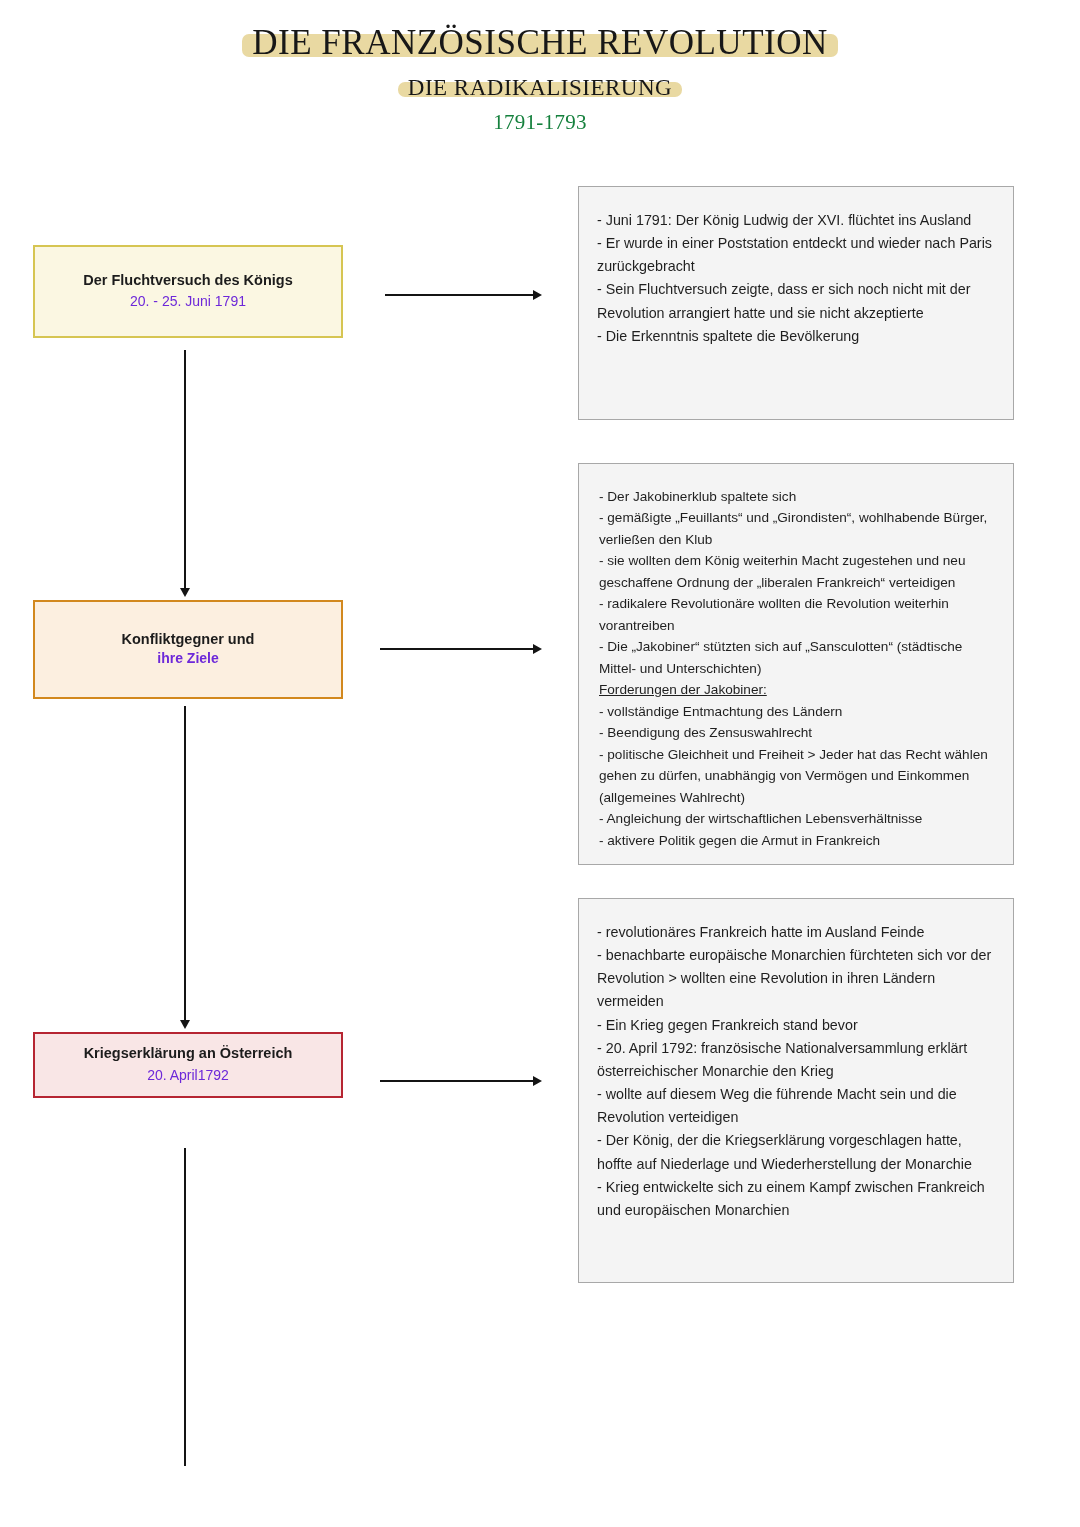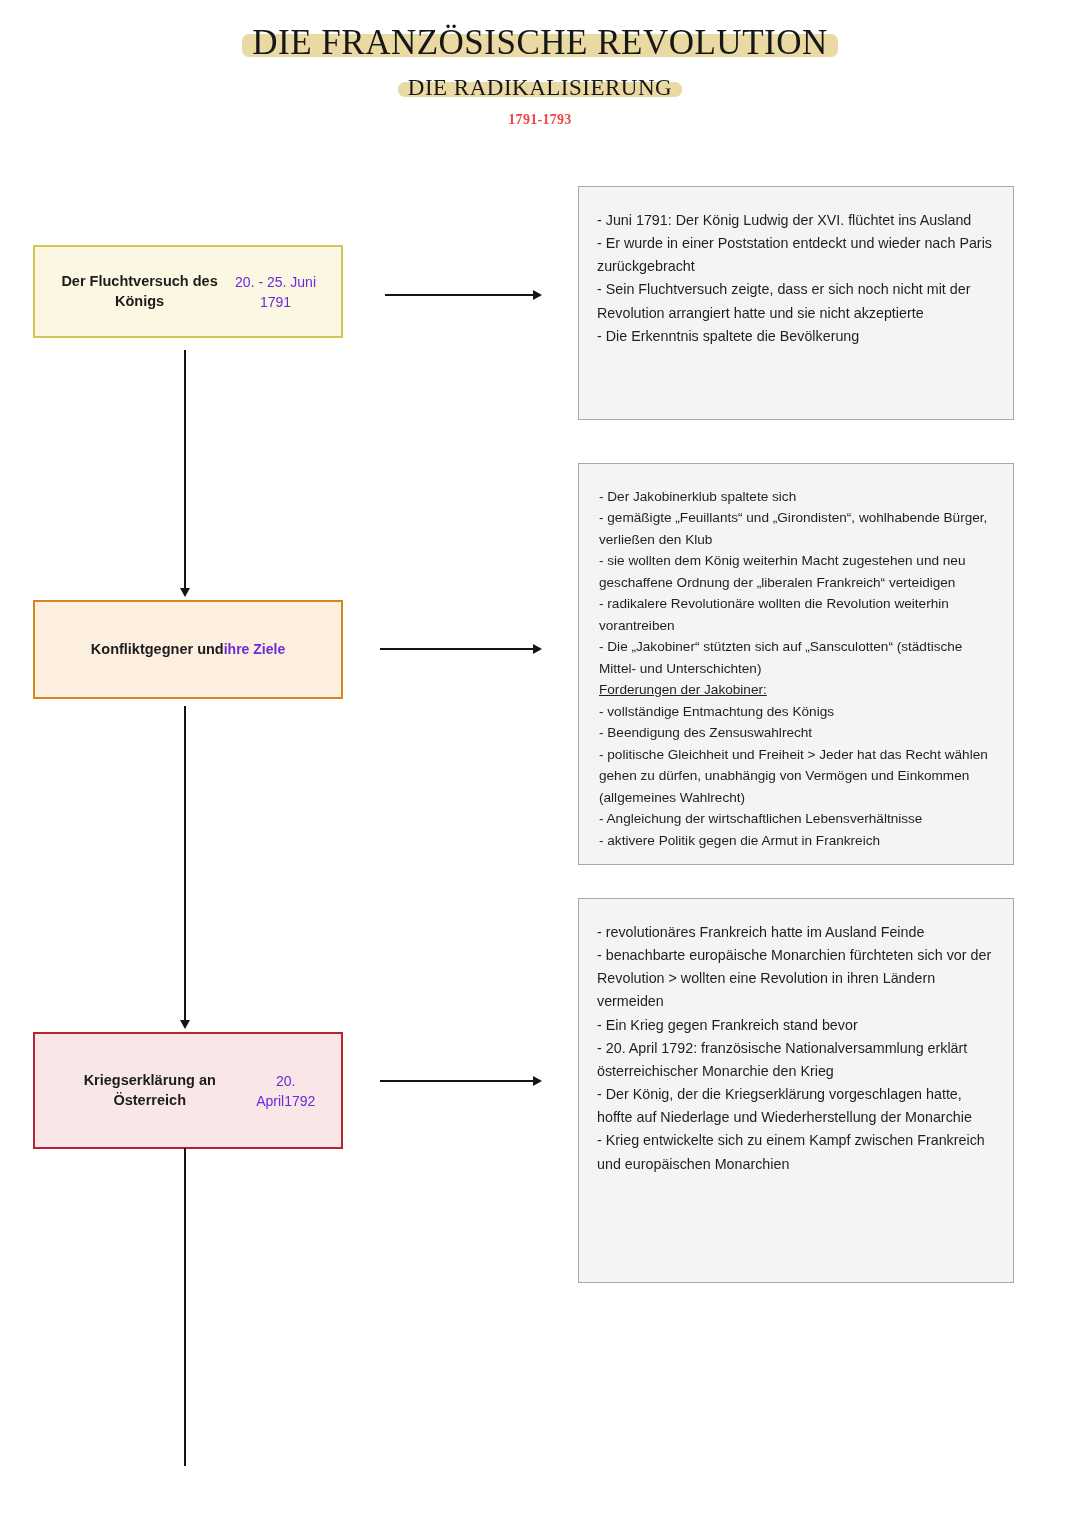--- a/index.html
+++ b/index.html
@@ -47,36 +47,36 @@
     position: relative;
     z-index: 1;
   }
   #title-main { top: 23px; }
   #title-main .hl { font-size: 35px; }
   #title-sub { top: 75px; }
   #title-sub .hl { font-size: 23px; }
   #title-years { top: 110px; }
   #title-years .plain {
     font-family: "Liberation Serif", serif;
-    font-weight: bold;
-    font-size: 14px;
-    color: #ef4444;
+    font-weight: normal;
+    font-size: 21px;
+    color: #15803d;
     letter-spacing: 0.3px;
   }
 
   
   .stage-box {
     position: absolute;
     left: 33px;
     width: 310px;
     box-sizing: border-box;
     border-width: 2px;
     border-style: solid;
     display: flex;
-    flex-direction: row;
+    flex-direction: column;
     align-items: center;
     justify-content: center;
     text-align: center;
     padding: 6px 17px;
   }
   .stage-title {
     font-size: 14.5px;
     font-weight: bold;
     color: #1c1c1c;
     line-height: 1.35;
@@ -85,21 +85,21 @@
     font-size: 14px;
     font-weight: normal;
     color: #6d28d9;
     line-height: 1.4;
     margin-top: 2px;
   }
   .stage-sub.bold { font-weight: bold; margin-top: 0; }
 
   #box-flucht   { top: 245px;  height: 93px;  background: #fbf7e2; border-color: #d6c552; }
   #box-konflikt { top: 600px;  height: 99px;  background: #fcefe0; border-color: #d2881e; }
-  #box-krieg    { top: 1032px; height: 117px;  background: #f9e6e6; border-color: #b62532; }
+  #box-krieg    { top: 1032px; height: 66px;  background: #f9e6e6; border-color: #b62532; }
 
   
   .panel {
     position: absolute;
     left: 578px;
     width: 436px;
     box-sizing: border-box;
     background: #f4f4f4;
     border: 1.5px solid #a8a8a8;
     padding: 22px 16px 18px 18px;
@@ -191,32 +191,33 @@
     <div class="ln">- Die Erkenntnis spaltete die Bevölkerung</div>
   </div>
 
   <div class="panel" id="panel-2">
     <div class="ln">- Der Jakobinerklub spaltete sich</div>
     <div class="ln">- gemäßigte „Feuillants“ und „Girondisten“, wohlhabende Bürger, verließen den Klub</div>
     <div class="ln">- sie wollten dem König weiterhin Macht zugestehen und neu geschaffene Ordnung der „liberalen Frankreich“ verteidigen</div>
     <div class="ln">- radikalere Revolutionäre wollten die Revolution weiterhin vorantreiben</div>
     <div class="ln">- Die „Jakobiner“ stützten sich auf „Sansculotten“ (städtische Mittel- und Unterschichten)</div>
     <div class="ln u">Forderungen der Jakobiner:</div>
-    <div class="ln">- vollständige Entmachtung des Königs</div>
+    <div class="ln">- vollständige Entmachtung des Ländern</div>
     <div class="ln">- Beendigung des Zensuswahlrecht</div>
     <div class="ln">- politische Gleichheit und Freiheit &gt; Jeder hat das Recht wählen gehen zu dürfen, unabhängig von Vermögen und Einkommen (allgemeines Wahlrecht)</div>
     <div class="ln">- Angleichung der wirtschaftlichen Lebensverhältnisse</div>
     <div class="ln">- aktivere Politik gegen die Armut in Frankreich</div>
   </div>
 
   <div class="panel" id="panel-3">
     <div class="ln">- revolutionäres Frankreich hatte im Ausland Feinde</div>
     <div class="ln">- benachbarte europäische Monarchien fürchteten sich vor der Revolution &gt; wollten eine Revolution in ihren Ländern vermeiden</div>
     <div class="ln">- Ein Krieg gegen Frankreich stand bevor</div>
     <div class="ln">- 20. April 1792: französische Nationalversammlung erklärt österreichischer Monarchie den Krieg</div>
+    <div class="ln">- wollte auf diesem Weg die führende Macht sein und die Revolution verteidigen</div>
     <div class="ln">- Der König, der die Kriegserklärung vorgeschlagen hatte, hoffte auf Niederlage und Wiederherstellung der Monarchie</div>
     <div class="ln">- Krieg entwickelte sich zu einem Kampf zwischen Frankreich und europäischen Monarchien</div>
   </div>
 
   <div class="conn v-line" id="vconn-1">
     <div class="arrow-head-down ah"></div>
   </div>
   <div class="conn v-line" id="vconn-2">
     <div class="arrow-head-down ah"></div>
   </div>

